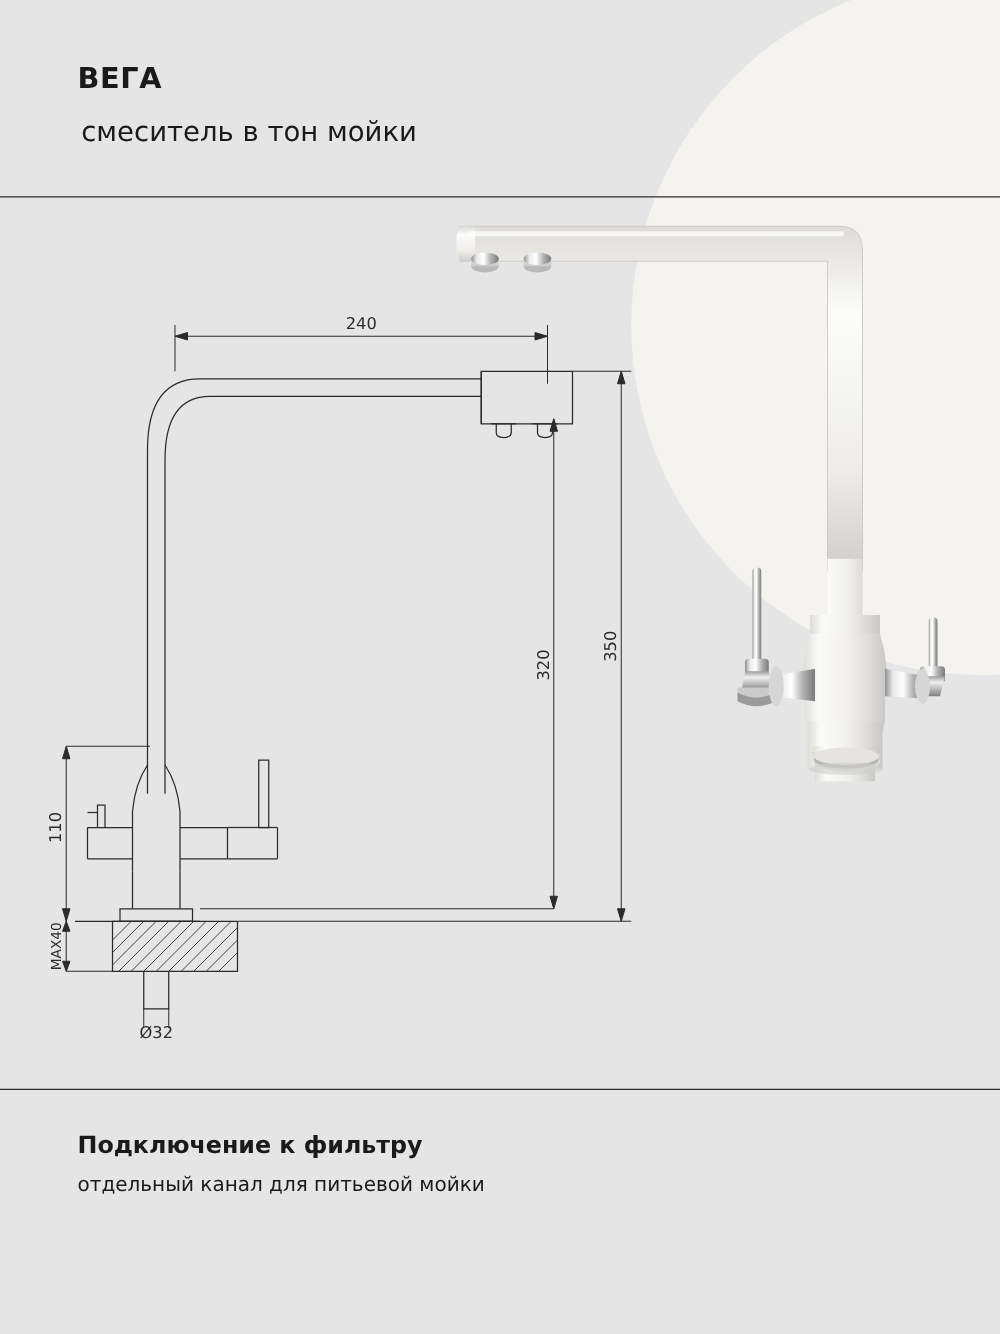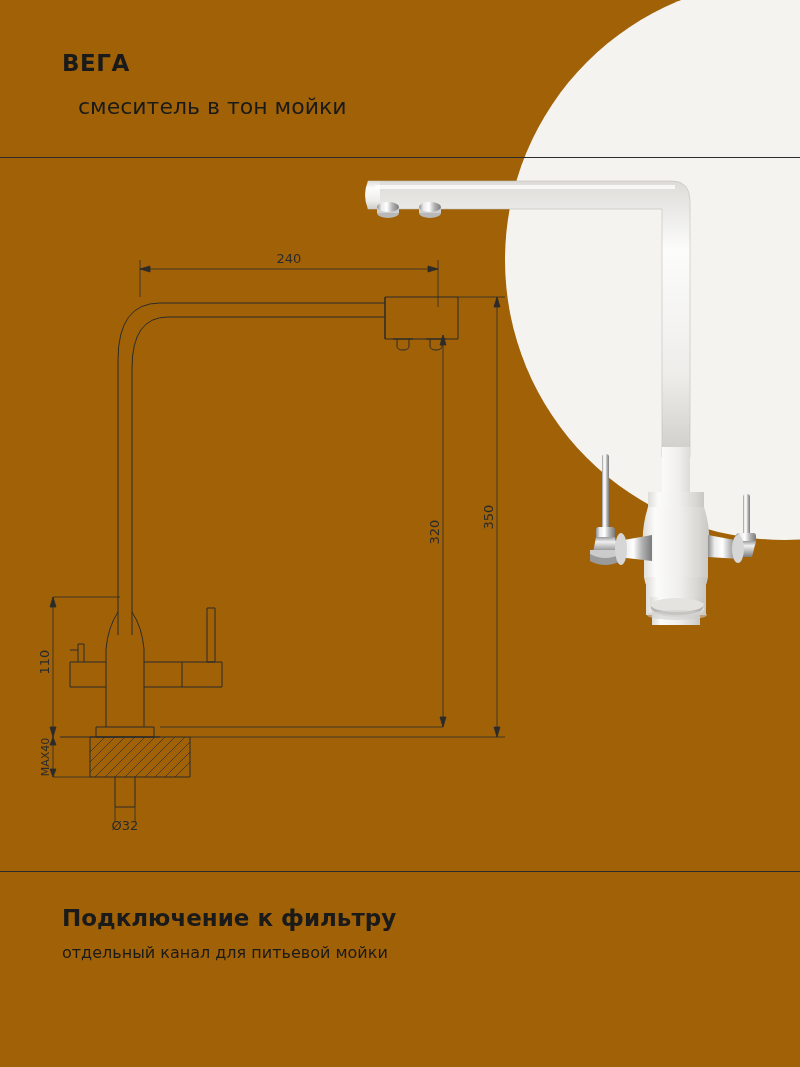--- a/index.html
+++ b/index.html
@@ -10,21 +10,21 @@
   body {
     width: 800px;
     height: 1067px;
     position: relative;
     font-family: "DejaVu Sans", sans-serif;
     overflow: hidden;
   }
   .page {
     position: absolute;
     inset: 0;
-    background: #a16207;
+    background: #e5e5e5;
   }
   
   .bg-circle {
     position: absolute;
     left: 505px;
     top: -20px;
     width: 560px;
     height: 560px;
     border-radius: 50%;
     background: #f4f3f0;
@@ -41,21 +41,21 @@
     font-weight: bold;
     color: #1a1a1a;
     letter-spacing: 0.5px;
     margin: 0;
     line-height: 1.2;
   }
   .subtitle {
     font-size: 22px;
     font-weight: normal;
     color: #1a1a1a;
-    margin: 16px 0 0 16px;
+    margin: 16px 0 0 3px;
     line-height: 1.2;
   }
   .rule-top {
     position: absolute;
     left: 0;
     top: 157px;
     width: 800px;
     height: 1px;
     background: #2b2b2b;
     z-index: 6;
@@ -70,21 +70,21 @@
     z-index: 6;
   }
   
   .footer {
     position: absolute;
     left: 62px;
     top: 905px;
     z-index: 5;
   }
   .footer-title {
-    font-size: 23px;
+    font-size: 19px;
     font-weight: bold;
     color: #1a1a1a;
     margin: 0;
     line-height: 1.2;
   }
   .footer-sub {
     font-size: 16px;
     color: #1a1a1a;
     margin: 10px 0 0 0;
     line-height: 1.2;

